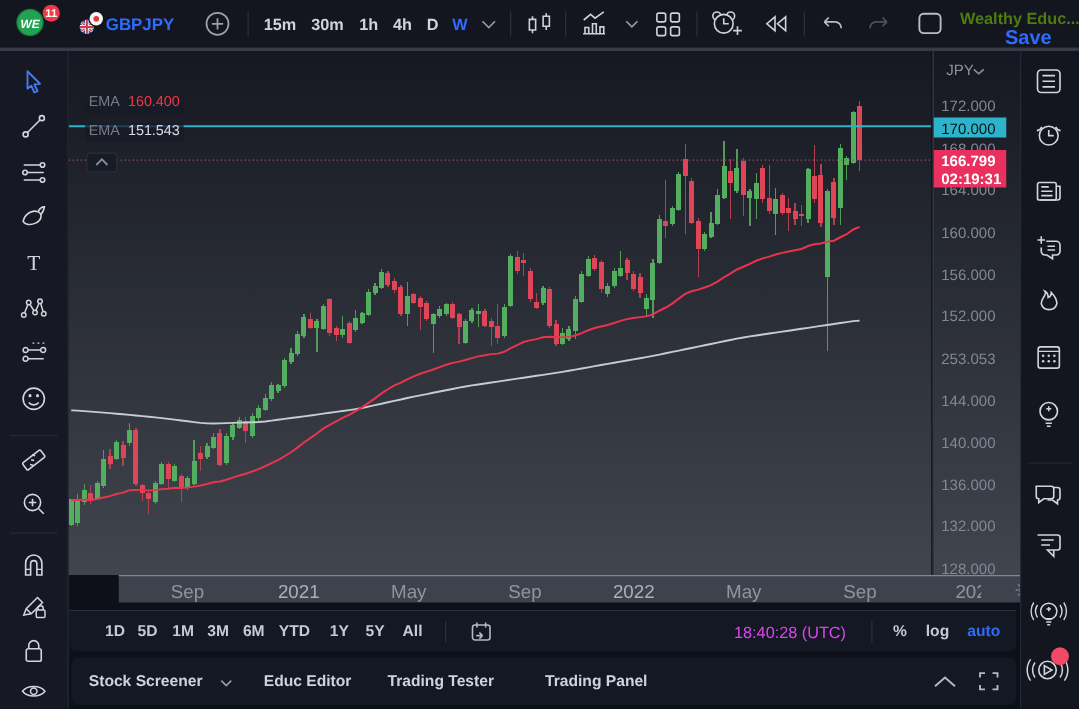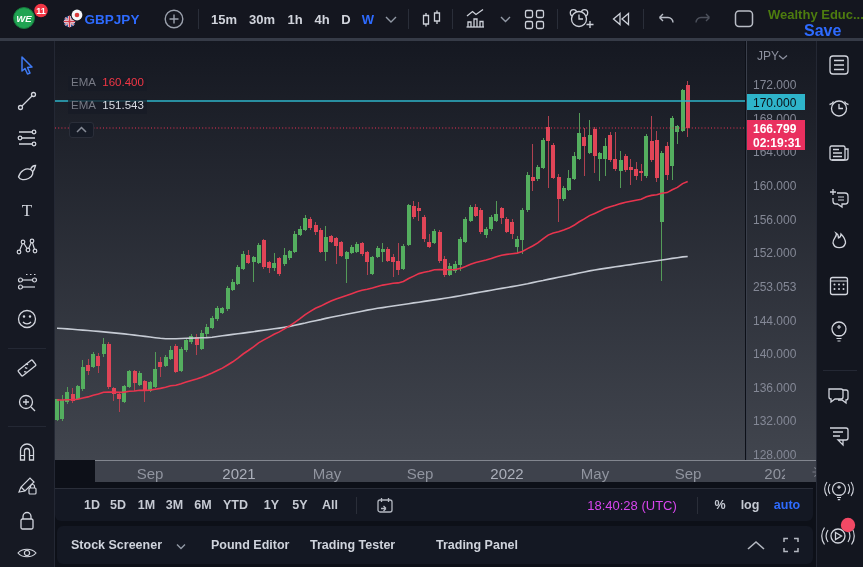--- a/index.html
+++ b/index.html
@@ -573,21 +573,21 @@
  <div class="tfbtn" style="left:665px">%</div>
  <div class="tfbtn" style="left:695px">log</div>
  <div class="tfbtn" style="left:732px;color:#2e6bff">auto</div>
 </div>
 
 <div id="statusbar">
  <div class="abs" style="left:14px;top:12px">Stock Screener</div>
  <svg class="abs" style="left:118px;top:17px" width="12" height="8">
       <path d="M2 1.5 L6 5.5 L10 1.5" stroke="#9299a5" stroke-width="1.4" fill="none"></path>
     </svg>
- <div class="abs" style="left:154px;top:12px">Pound Editor</div>
+ <div class="abs" style="left:154px;top:12px">Educ Editor</div>
  <div class="abs" style="left:253px;top:12px">Trading Tester</div>
  <div class="abs" style="left:379px;top:12px">Trading Panel</div>
  <svg class="abs" style="left:688px;top:13px" width="22" height="13">
       <path d="M3 10 L11 3 L19 10" stroke="#b4b8c1" stroke-width="1.6" fill="none"></path>
     </svg>
  <svg class="abs" style="left:725px;top:10px" width="18" height="18" stroke="#b4b8c1" stroke-width="1.5" fill="none">
       <path d="M2 6 V2.5 H6 M12 2.5 H16 V6 M16 12 V15.5 H12 M6 15.5 H2 V12"></path>
     </svg>
 </div>
 

